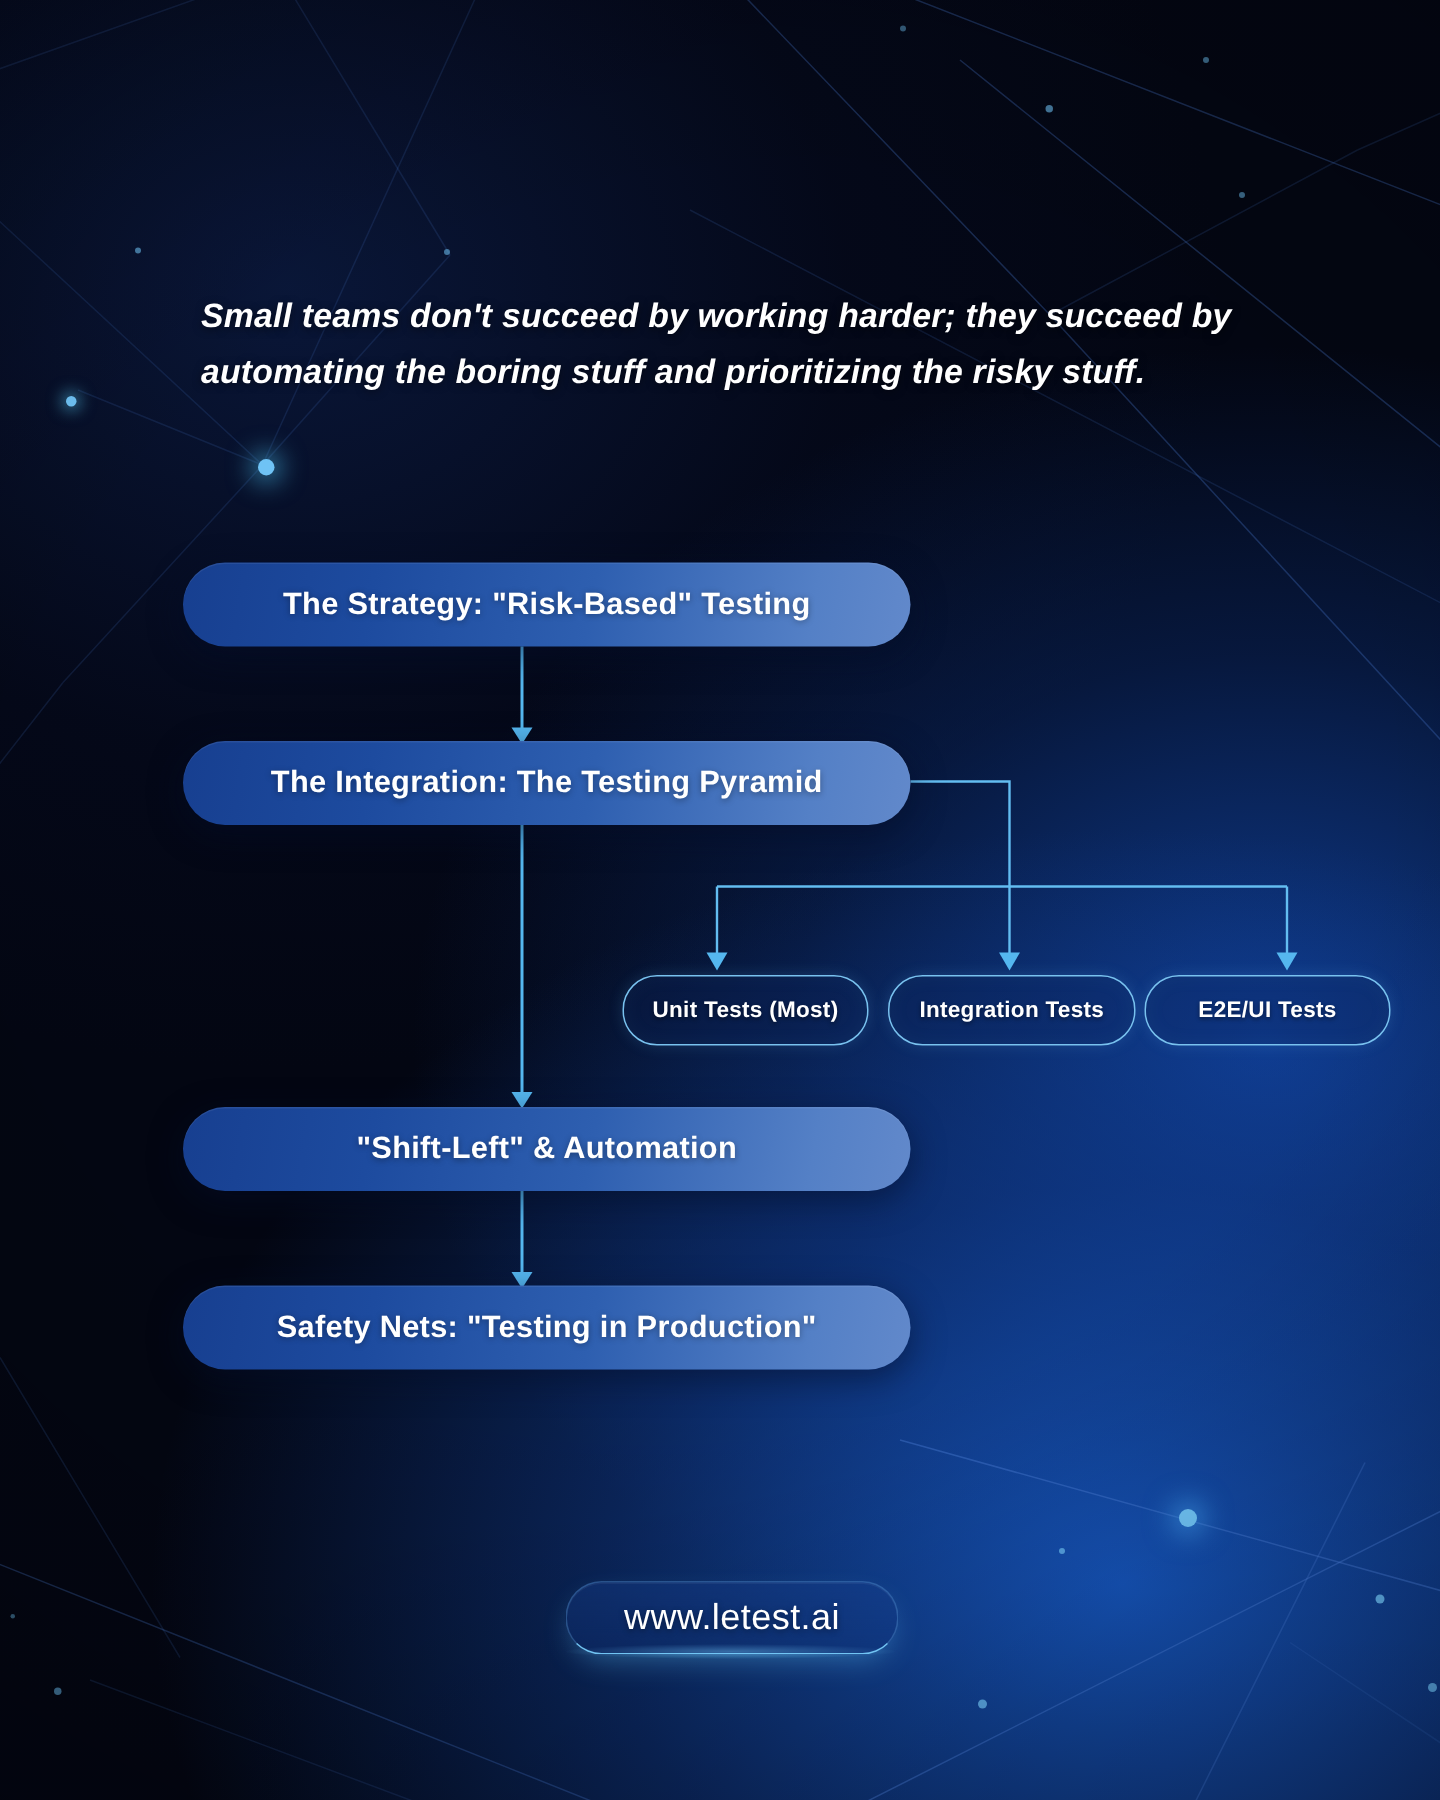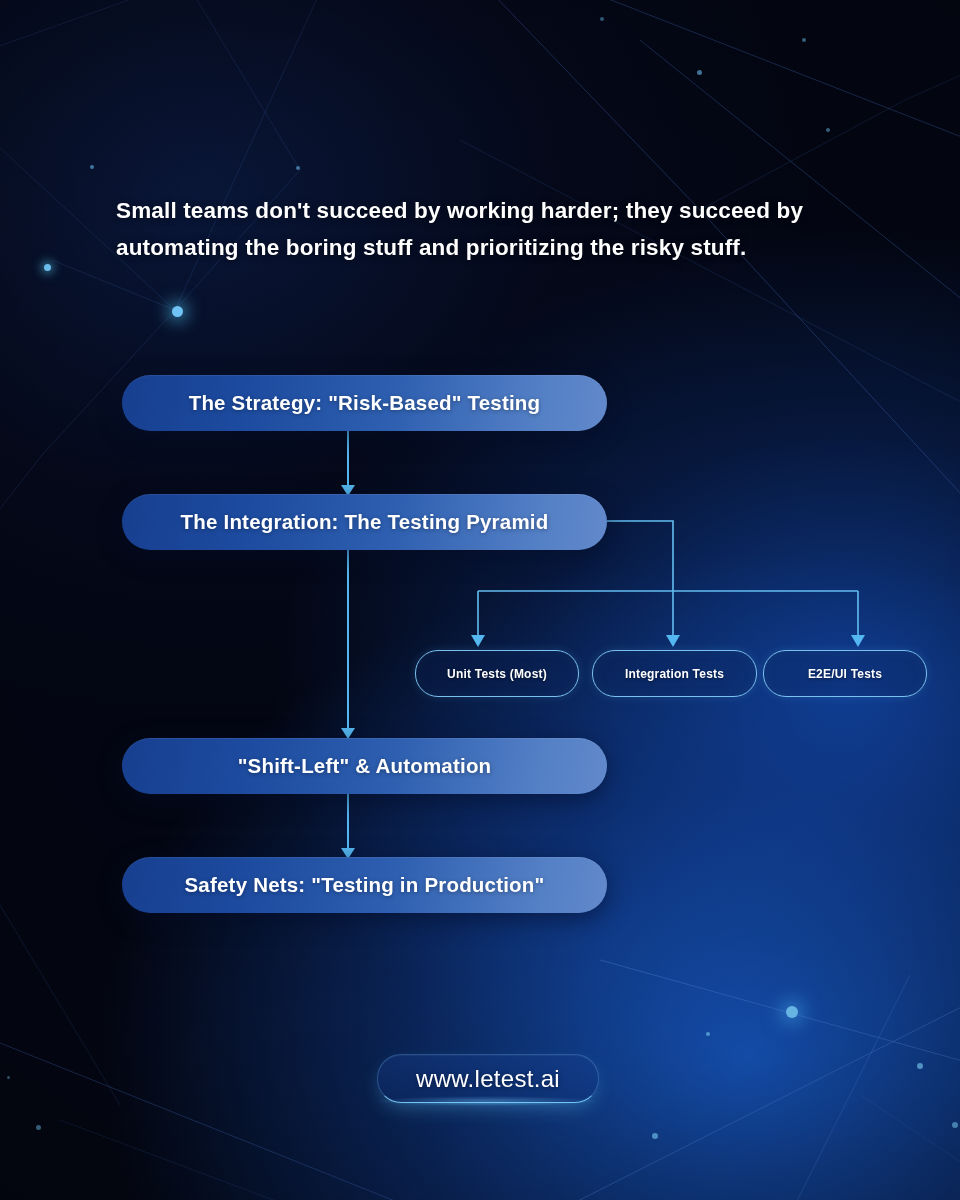--- a/index.html
+++ b/index.html
@@ -51,29 +51,30 @@
   #vignette {
     position: absolute;
     inset: 0;
     pointer-events: none;
     background: radial-gradient(ellipse 1100px 1000px at 50% 45%, rgba(0,0,0,0) 40%, rgba(0,0,0,0.30) 100%);
   }
 
   
   #quote {
     position: absolute;
-    left: 116px;
+    left: 134px;
     top: 192px;
     width: 740px;
     color: #ffffff;
     font-size: 22.5px;
     font-weight: bold;
     line-height: 37px;
     letter-spacing: 0.15px;
     text-shadow: 0 1px 6px rgba(0,0,0,0.55);
+    font-style: italic;
   }
 
   
   .flow-box {
     position: absolute;
     left: 122px;
     width: 485px;
     height: 56px;
     border-radius: 28px;
     display: flex;
@@ -97,21 +98,21 @@
   
   .pyr-pill {
     position: absolute;
     top: 650px;
     height: 45px;
     border-radius: 23px;
     display: flex;
     align-items: center;
     justify-content: center;
     color: #ffffff;
-    font-size: 12px;
+    font-size: 15px;
     font-weight: bold;
     letter-spacing: 0.2px;
     border: 1.3px solid #79c2ef;
     background: rgba(10,34,86,0.28);
     box-shadow: 0 0 10px rgba(96,178,240,0.18), inset 0 0 14px rgba(120,195,245,0.05);
     text-shadow: 0 1px 3px rgba(0,0,0,0.45);
   }
   #pill-unit        { left: 415px; width: 162px; }
   #pill-integration { left: 592px; width: 163px; }
   #pill-e2e         { left: 763px; width: 162px; }

